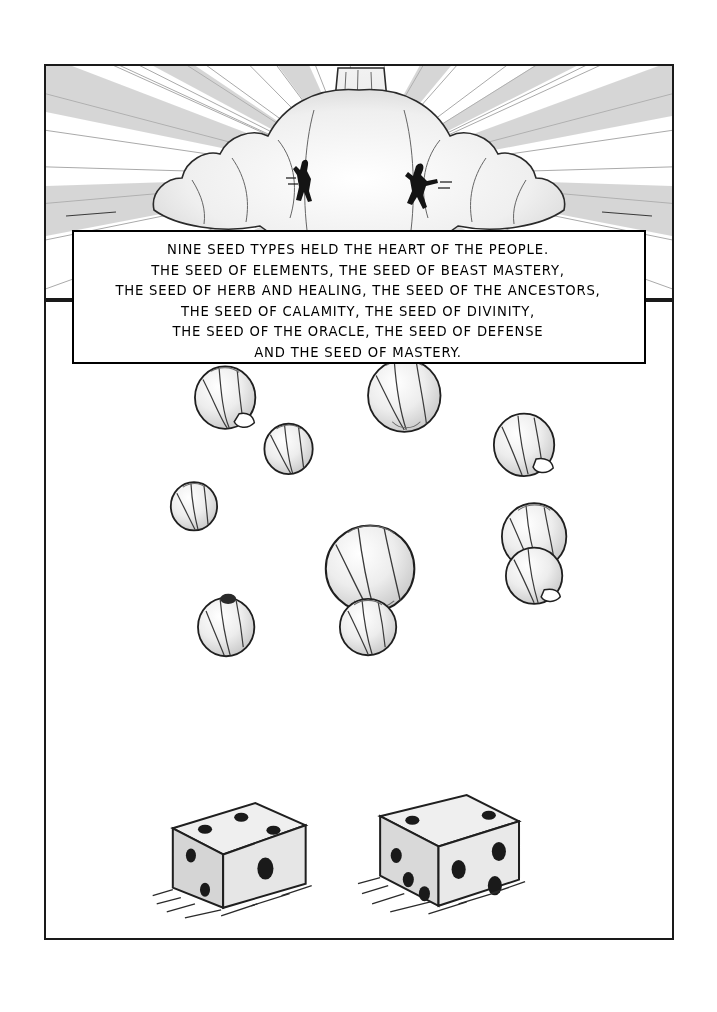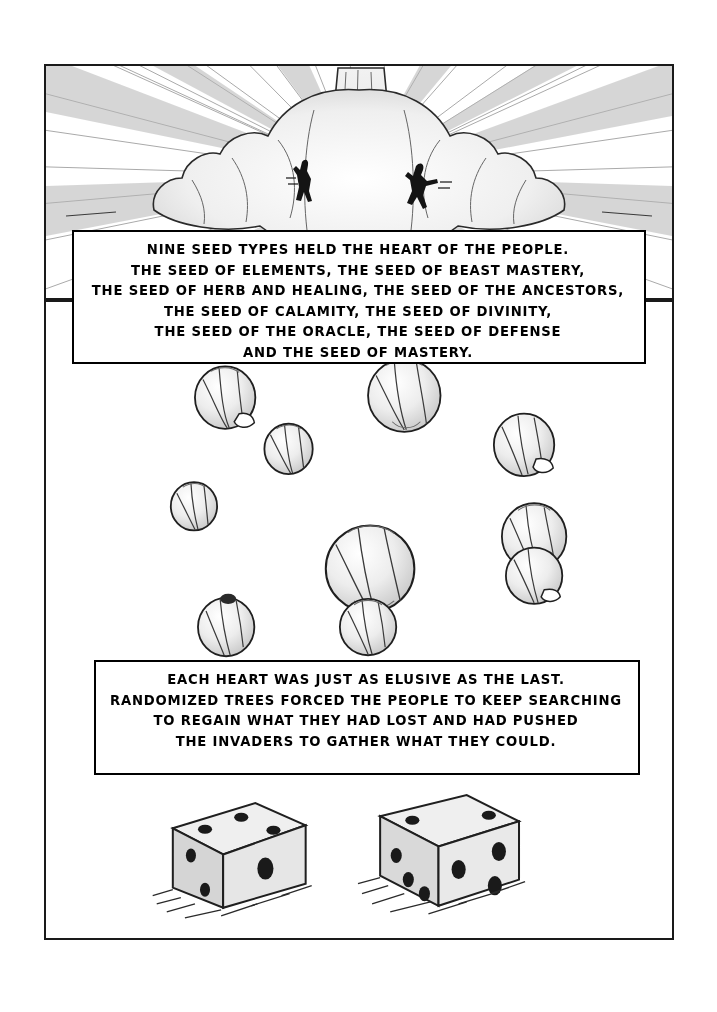--- a/index.html
+++ b/index.html
@@ -56,21 +56,21 @@
     box-sizing: border-box;
     text-align: center;
     color: #000;
     font-family: "DejaVu Sans", sans-serif;
     letter-spacing: 0.8px;
     font-size: 13.2px;
     line-height: 20.5px;
     padding: 8px 8px 9px 6px;
     white-space: pre-line;
     text-transform: uppercase;
-    font-weight: 700;
+    font-weight: 400;
   }
   #caption-top {
     left: 72px;
     top: 230px;
     width: 574px;
     height: 134px;
     z-index: 6;
   }
   #caption-bottom {
     left: 94px;
@@ -381,18 +381,14 @@
     </svg>
   </div>
 
   <div class="caption" id="caption-top">NINE SEED TYPES HELD THE HEART OF THE PEOPLE.
 THE SEED OF ELEMENTS, THE SEED OF BEAST MASTERY,
 THE SEED OF HERB AND HEALING, THE SEED OF THE ANCESTORS,
 THE SEED OF CALAMITY, THE SEED OF DIVINITY,
 THE SEED OF THE ORACLE, THE SEED OF DEFENSE
 AND THE SEED OF MASTERY.</div>
 
-  <div class="caption" id="caption-bottom">EACH HEART WAS JUST AS ELUSIVE AS THE LAST.
-RANDOMIZED TREES FORCED THE PEOPLE TO KEEP SEARCHING
-TO REGAIN WHAT THEY HAD LOST AND HAD PUSHED
-THE INVADERS TO GATHER WHAT THEY COULD.</div>
 
 </div>
 
 </body></html>

